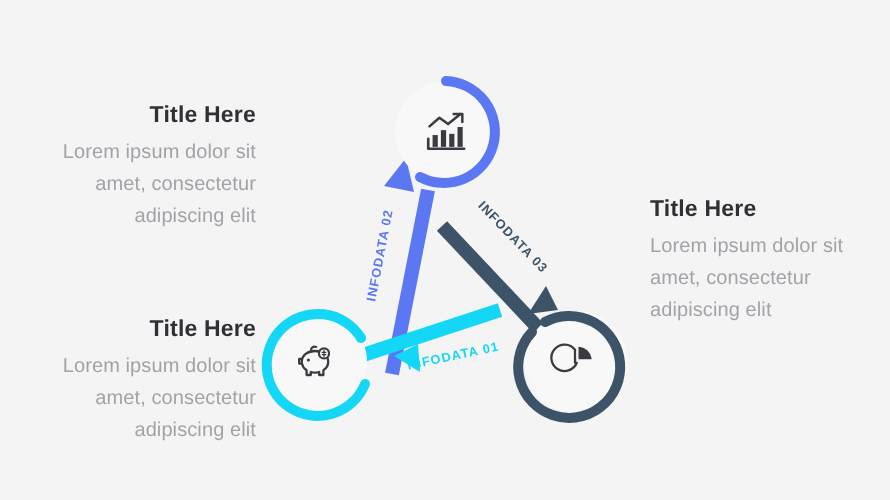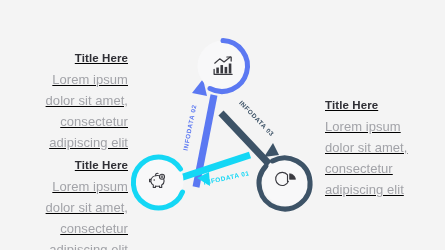--- a/index.html
+++ b/index.html
@@ -24,32 +24,31 @@
   }
   .diagram {
     position: absolute;
     left: 0;
     top: 0;
     width: 445px;
     height: 250px;
   }
   .textblock {
     position: absolute;
-    text-decoration: underline;
   }
   .tb-title {
     font-size: 11.5px;
     font-weight: bold;
     color: #2f2f35;
     letter-spacing: 0.1px;
     margin: 0 0 4px 0;
     line-height: 1.1;
   }
   .tb-body {
-    font-size: 13px;
+    font-size: 10px;
     color: #a2a3a8;
     line-height: 1.62;
     margin: 0;
     letter-spacing: 0.05px;
   }
   .tb-left {
     text-align: right;
     width: 108px;
   }
   .tb-right {

